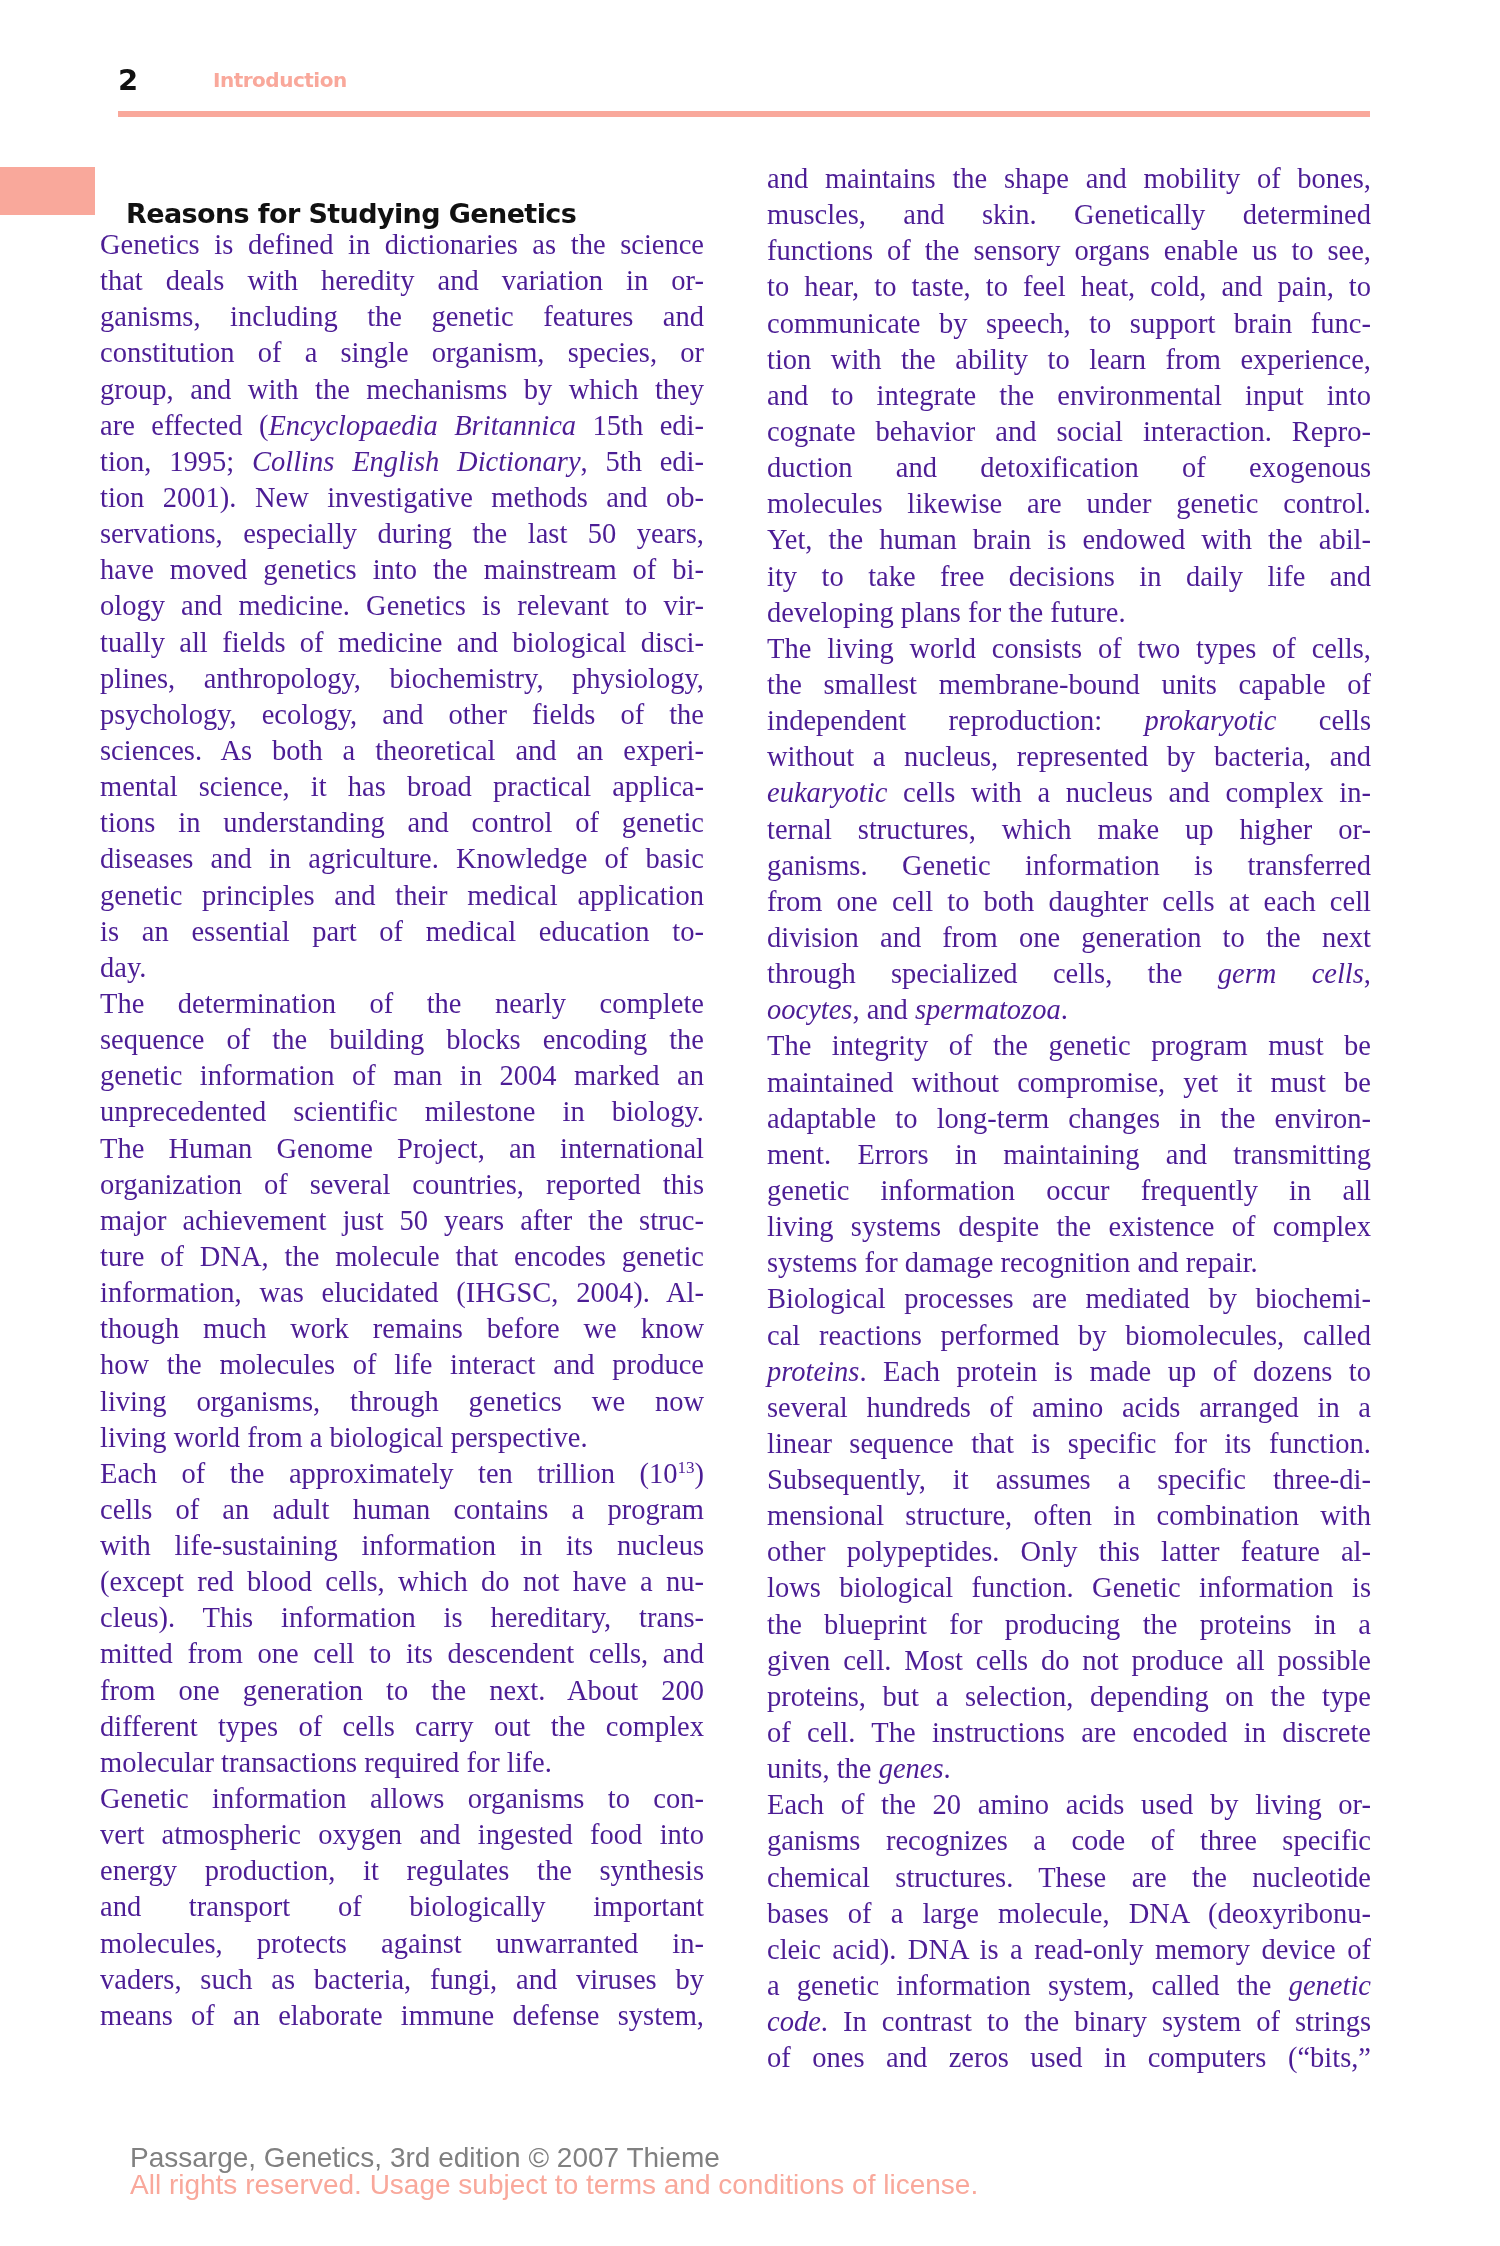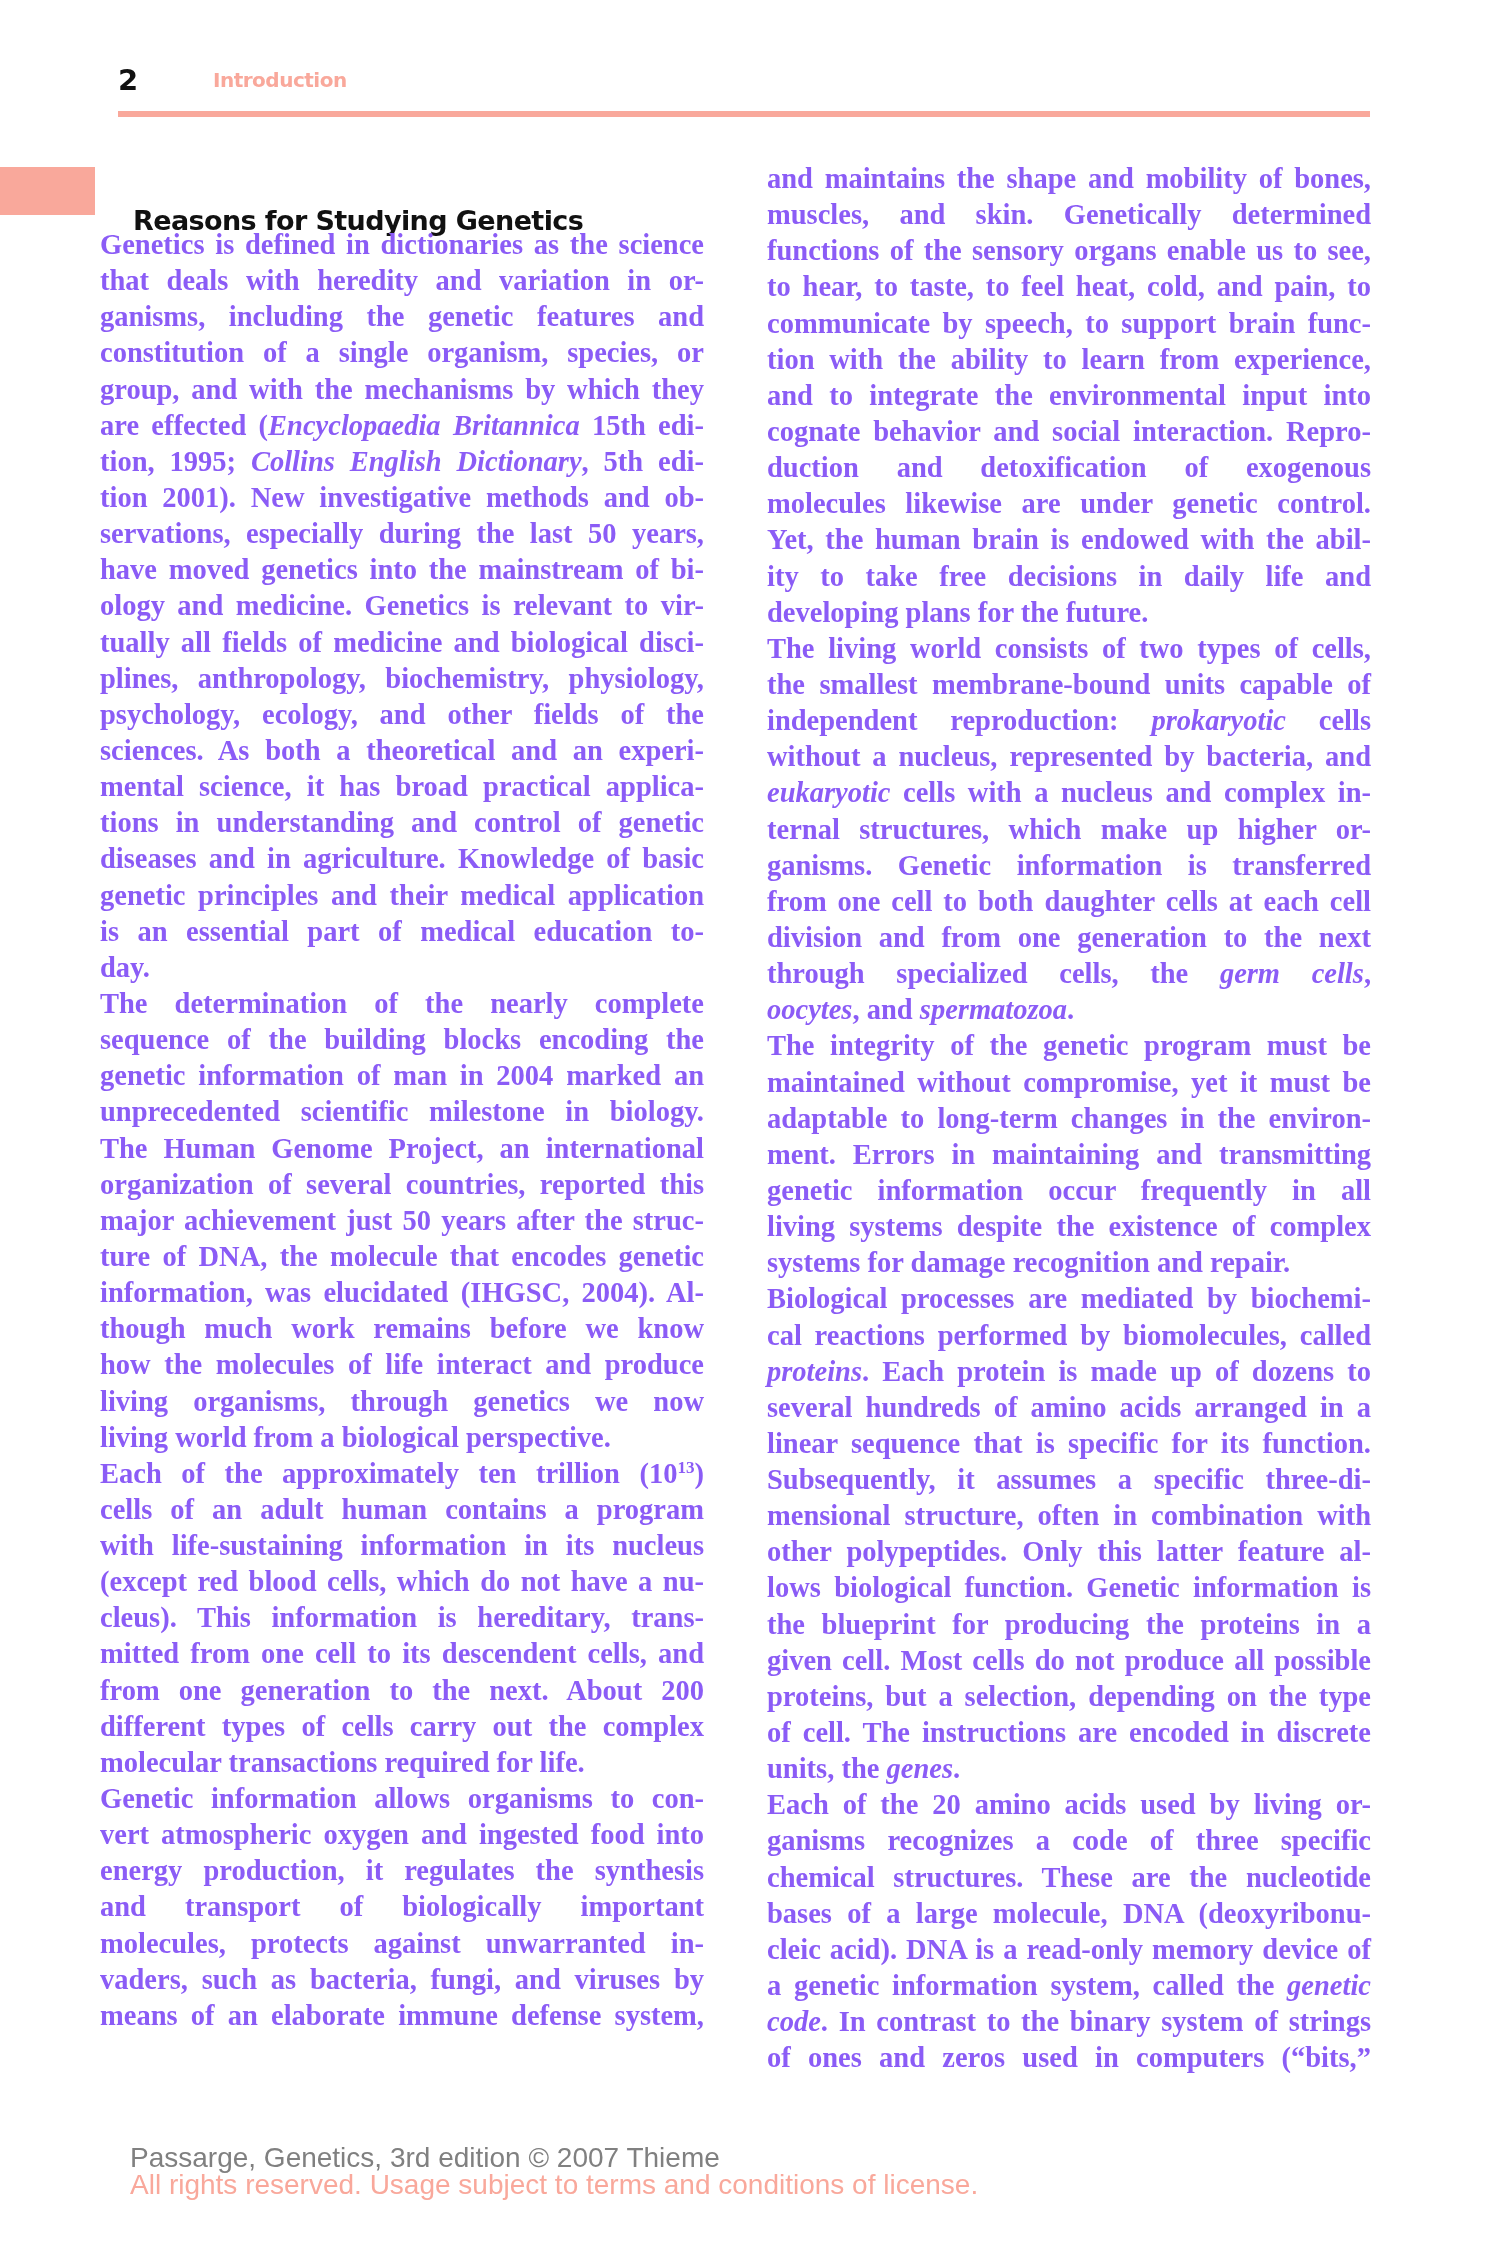--- a/index.html
+++ b/index.html
@@ -17,29 +17,29 @@
   }
   .head-rule {
     position: absolute; left: 118px; top: 111px; width: 1252px; height: 6px;
     background: #f9a89b;
   }
   .section-marker {
     position: absolute; left: 0; top: 167px; width: 95px; height: 48px;
     background: #f9a89b;
   }
   .section-heading {
-    position: absolute; left: 118px; top: 188px; margin: 15px;
+    position: absolute; left: 118px; top: 188px; margin: 8px;
     font-family: "DejaVu Sans", sans-serif; font-weight: bold;
     font-size: 27px; line-height: 36px; color: #111111;
     letter-spacing: -0.6px; white-space: nowrap;
   }
   .column {
     position: absolute; width: 604px;
     font-family: "Liberation Serif", serif; font-size: 28.5px;
-    line-height: 36.15px; color: #8b5cf6; font-weight: bold;
+    line-height: 36.15px; color: #4c1d95;
   }
   .col-left { left: 100px; top: 227px; }
   .col-right { left: 767px; top: 161px; }
   .line {
     display: block; height: 36.15px; white-space: nowrap; overflow: visible;
     text-align: justify; text-align-last: justify;
   }
   .line.last { text-align-last: left; }
   .line i { font-style: italic; }
   .line sup { font-size: 60%; vertical-align: 0.6em; line-height: 0; }

